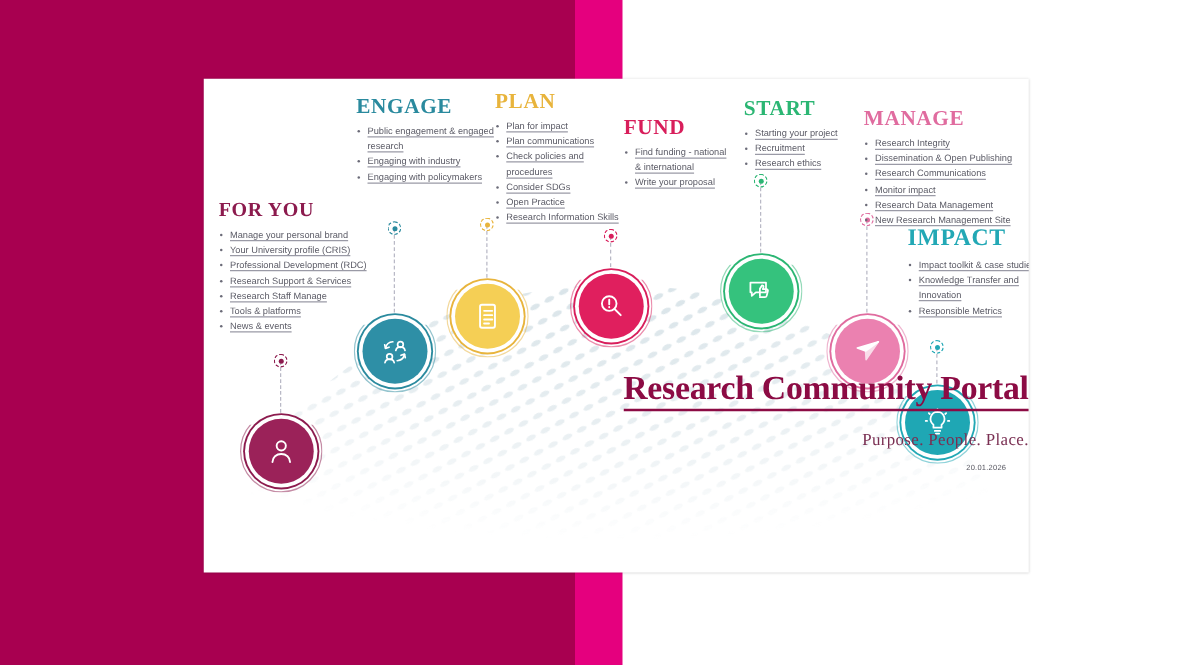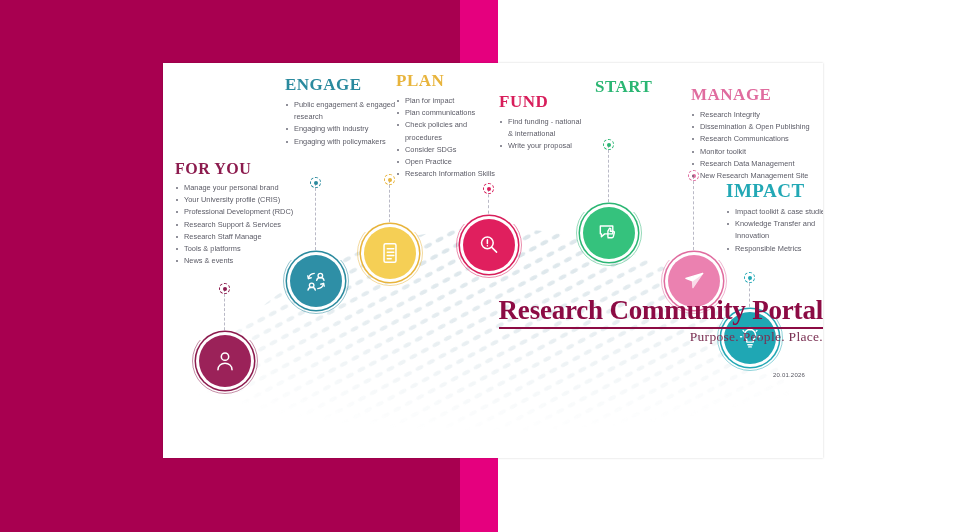--- a/index.html
+++ b/index.html
@@ -62,20 +62,21 @@
     margin-bottom: 4px;
   }
 
   .block ul { list-style: none; }
   .block li {
     position: relative;
     padding-left: 9px;
     font-size: 7.4px;
     line-height: 12.2px;
     color: #5b5b66;
+    text-decoration: underline;
     text-decoration-color: #9a9aa6;
     text-underline-offset: 1.5px;
   }
   .block li::before {
     content: "";
     position: absolute;
     left: 1px; top: 5px;
     width: 2px; height: 2px;
     border-radius: 50%;
     background: #6b6b78;
@@ -131,20 +132,21 @@
     font-family: "Liberation Serif", serif;
     font-weight: 700;
     font-size: 27px;
     color: #8C0B44;
     display: inline-block;
     border-bottom: 2.5px solid #8C0B44;
     padding-bottom: 1px;
     letter-spacing: -.2px;
   }
   #tagline {
+    margin-top: 15px;
     font-family: "Liberation Serif", serif;
     font-size: 13.5px;
     color: #7a2f52;
     letter-spacing: .3px;
   }
   #datestamp {
     position: absolute;
     right: 18px; top: 309px;
     font-size: 6px;
     color: #55555f;
@@ -231,29 +233,34 @@
         <li>Plan communications</li>
         <li>Check policies and procedures</li>
         <li>Consider SDGs</li>
         <li>Open Practice</li>
         <li>Research Information Skills</li>
       </ul>
     </div>
 
     <div class="block" style="left:432px; top:14px; width:110px;">
       <h2 style="color:#2BB673; font-size:17px;">START</h2>
+      <ul>
+        <li>Starting your project</li>
+        <li>Recruitment</li>
+        <li>Research ethics</li>
+      </ul>
     </div>
 
     <div class="block" style="left:528px; top:22px; width:140px;">
       <h2 style="color:#E06C9F; font-size:17px;">MANAGE</h2>
       <ul>
         <li>Research Integrity</li>
         <li>Dissemination &amp; Open Publishing</li>
         <li>Research Communications</li>
-        <li>Monitor toolkit</li>
+        <li>Monitor impact</li>
         <li>Research Data Management</li>
         <li>New Research Management Site</li>
       </ul>
     </div>
 
     <div class="block" style="left:563px; top:117px; width:105px;">
       <h2 style="color:#22A8B5; font-size:19px;">IMPACT</h2>
       <ul>
         <li>Impact toolkit &amp; case studies</li>
         <li>Knowledge Transfer and Innovation</li>

